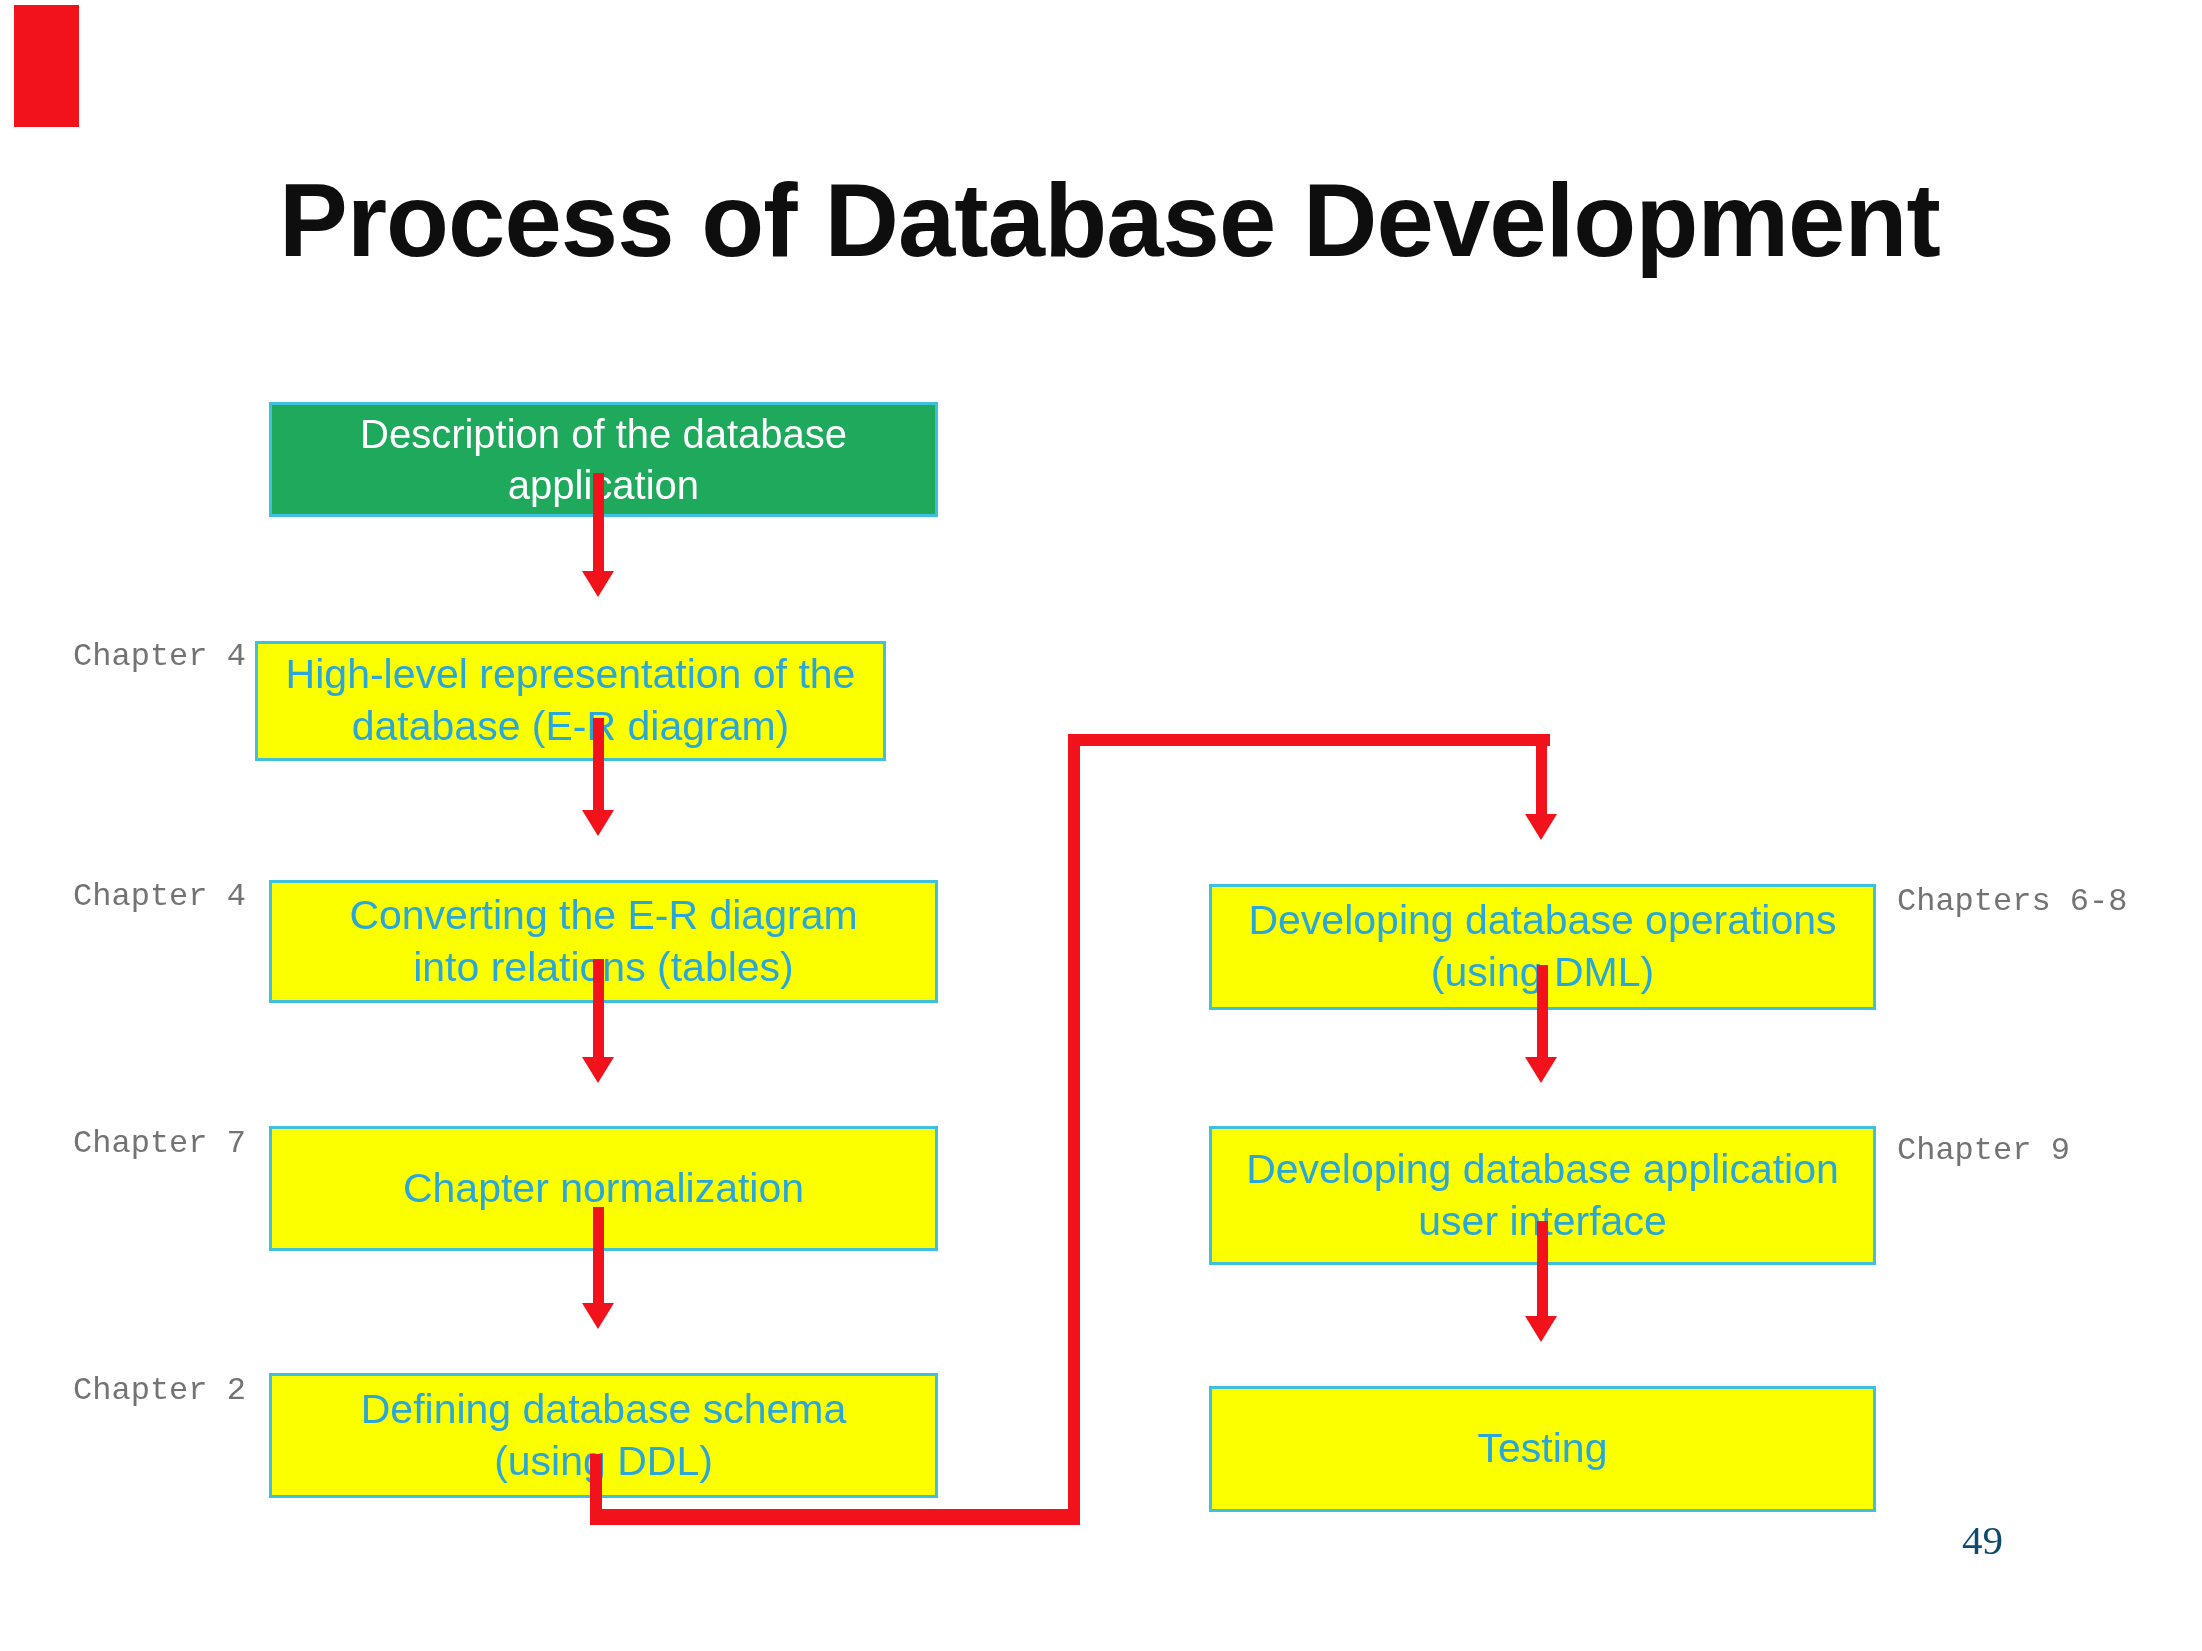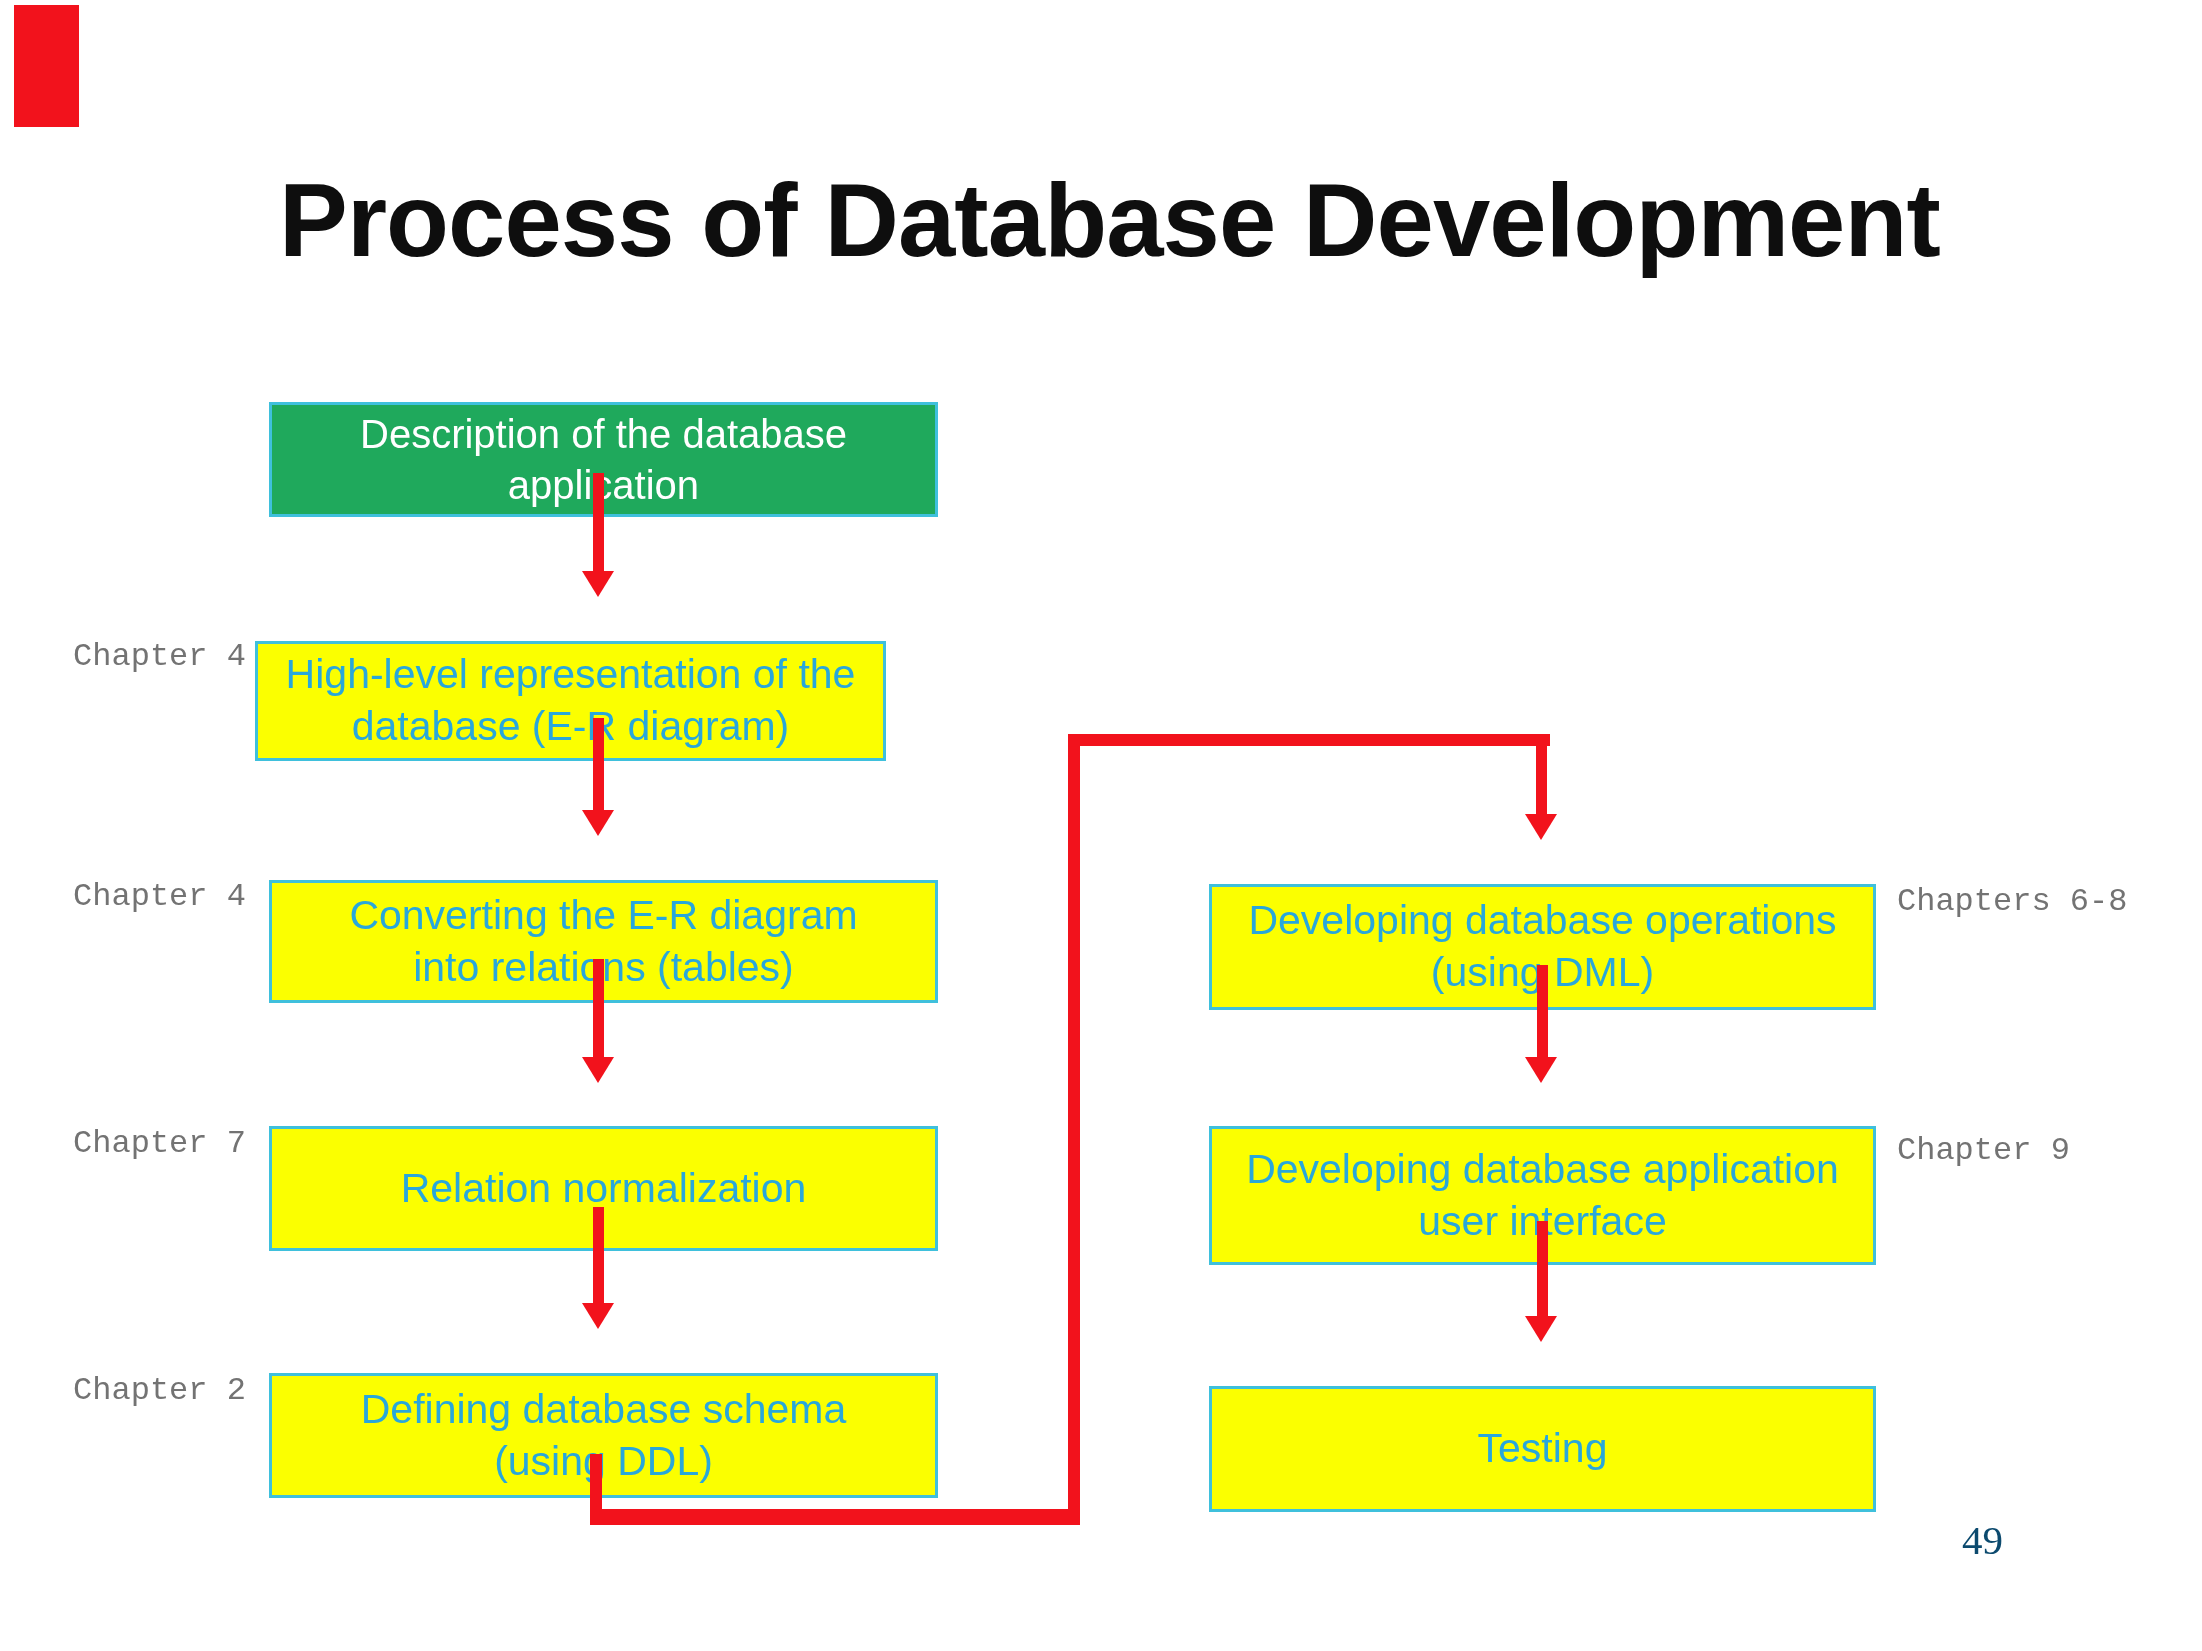--- a/index.html
+++ b/index.html
@@ -119,21 +119,21 @@
 
   <div class="flow-box yellow-box" style="left:255px; top:597px; width:631px; height:120px;">
     <div class="box-label">High-level representation of the
 database (E-R diagram)</div>
   </div>
   <div class="flow-box yellow-box" style="left:269px; top:836px; width:669px; height:123px;">
     <div class="box-label">Converting the E-R diagram
 into relations (tables)</div>
   </div>
   <div class="flow-box yellow-box" style="left:269px; top:1082px; width:669px; height:125px;">
-    <div class="box-label">Relation normalization</div>
+    <div class="box-label">Chapter normalization</div>
   </div>
   <div class="flow-box yellow-box" style="left:269px; top:1329px; width:669px; height:125px;">
     <div class="box-label">Defining database schema
 (using DDL)</div>
   </div>
 
   <div class="flow-box yellow-box" style="left:1209px; top:840px; width:667px; height:126px;">
     <div class="box-label">Developing database operations
 (using DML)</div>
   </div>

